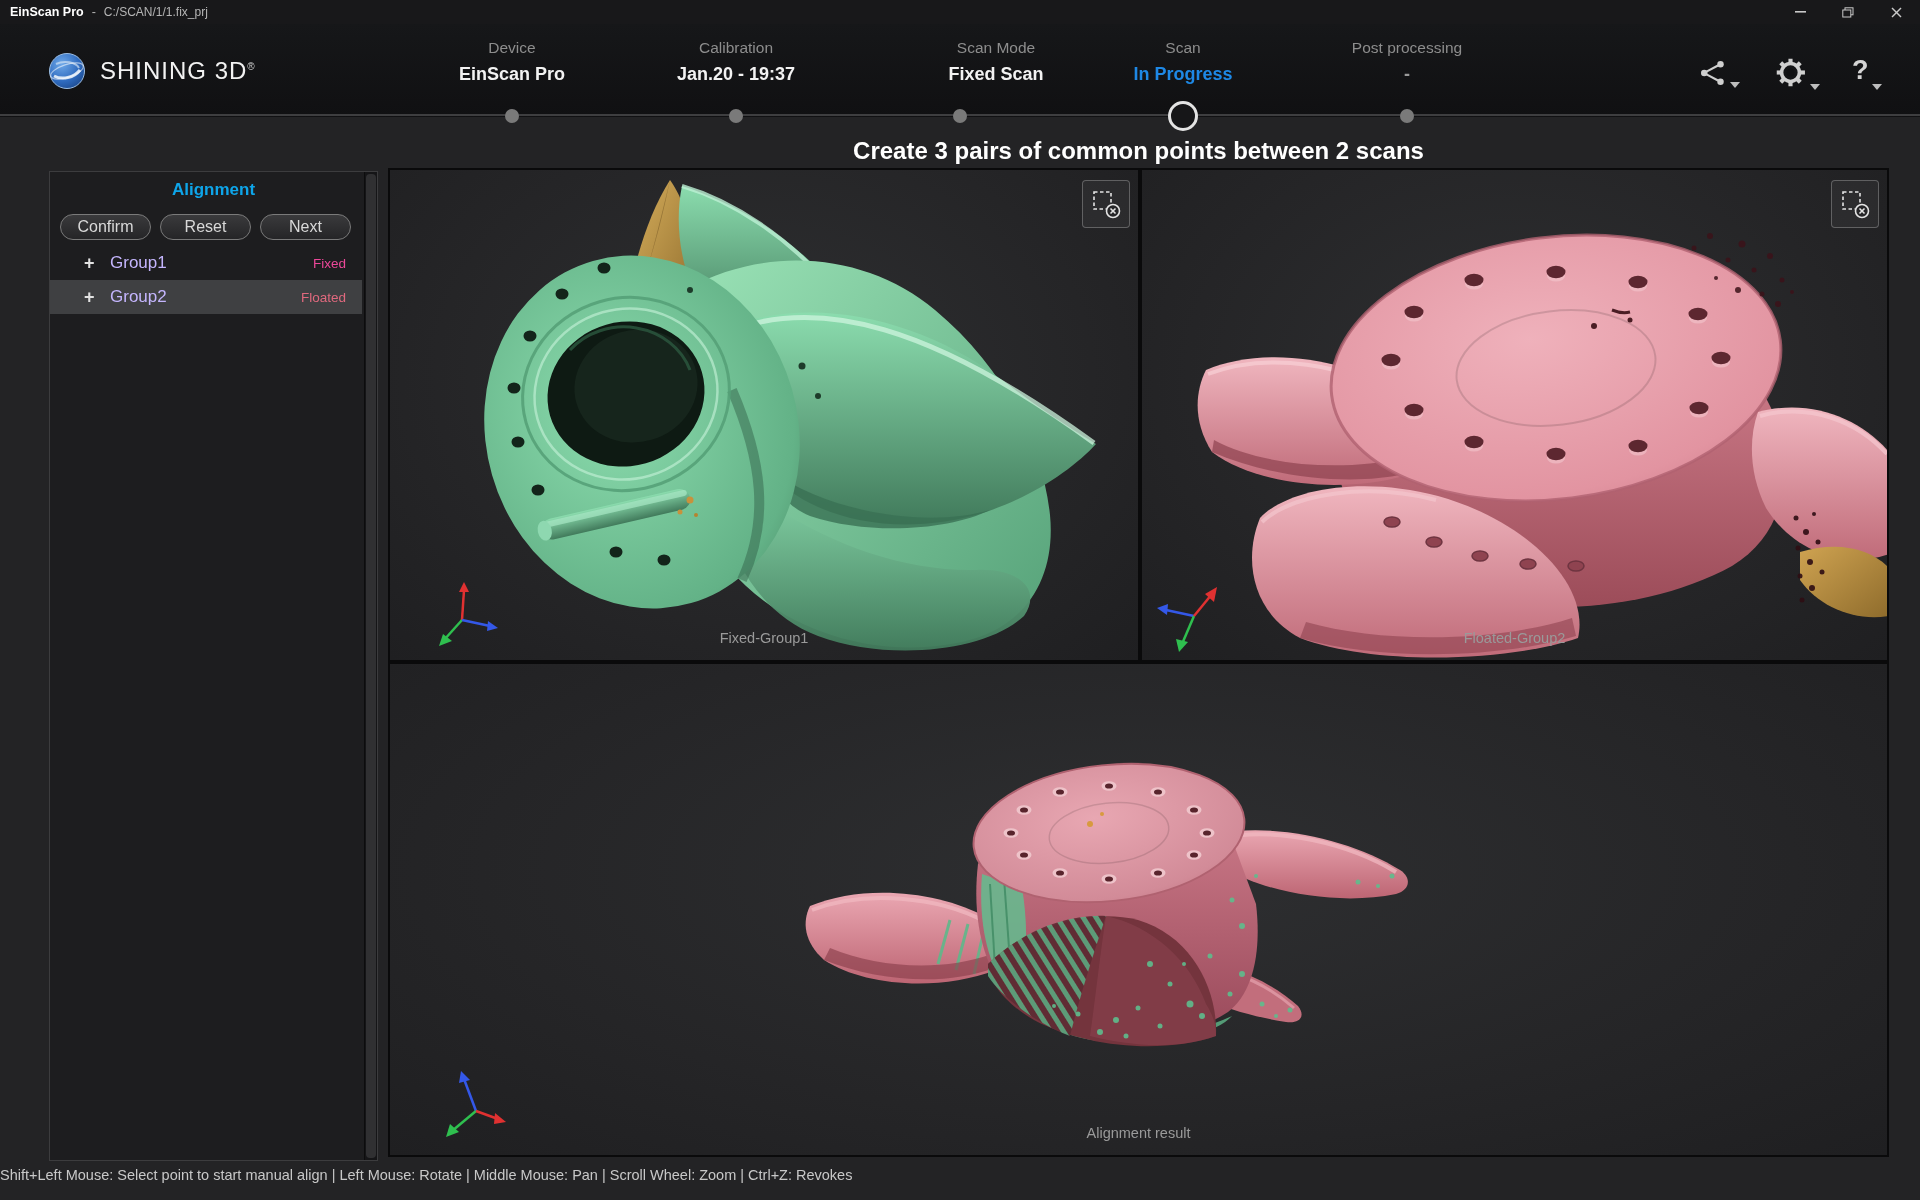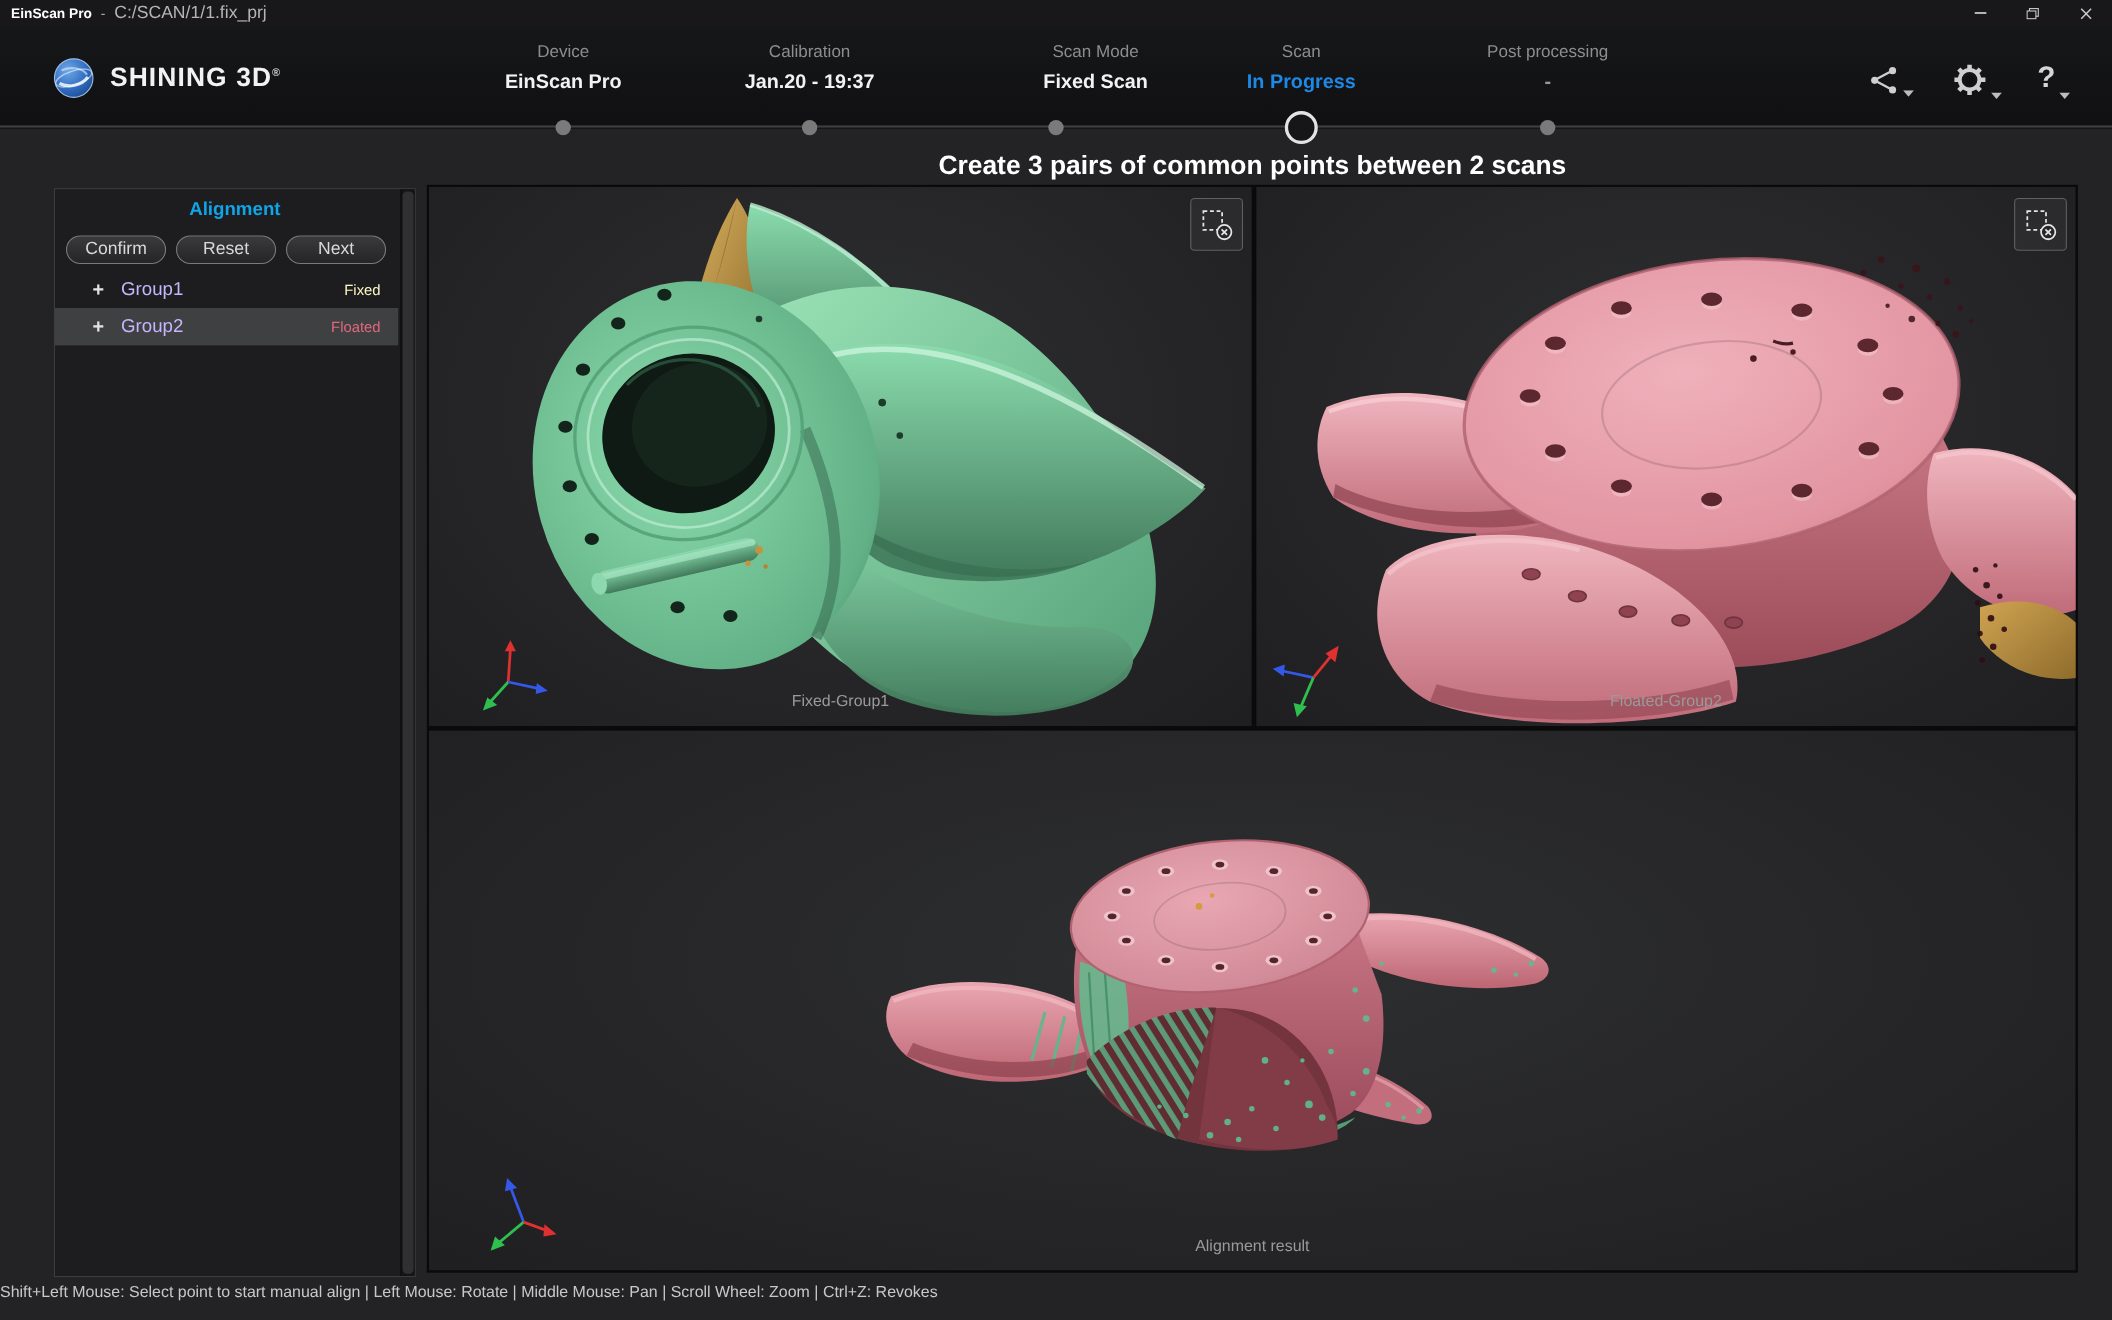--- a/index.html
+++ b/index.html
@@ -4,29 +4,29 @@
 <style>
   *{margin:0;padding:0;box-sizing:border-box}
   html,body{width:1920px;height:1200px;overflow:hidden;background:#232325;
     font-family:"Liberation Sans","DejaVu Sans",sans-serif;color:#e6e6e6;}
 
   
   #titlebar{position:absolute;left:0;top:0;width:1920px;height:24px;background:#18181a;
     display:flex;align-items:center;padding-left:10px;z-index:60;}
   #titlebar .app{font-size:12.5px;font-weight:bold;color:#ffffff}
   #titlebar .sep{font-size:12.5px;color:#b5b5b5;margin:0 8px}
-  #titlebar .path{font-size:16px;color:#b5b5b5}
+  #titlebar .path{font-size:12px;color:#b5b5b5}
   #win-controls{position:absolute;right:0;top:0;height:24px;display:flex}
   .win-btn{width:48px;height:24px;display:flex;align-items:center;justify-content:center;cursor:default}
 
   
   #header-bg{position:absolute;left:0;top:24px;width:1920px;height:93px;
     background:linear-gradient(180deg,#161719 0%,#101012 100%);}
   #logo{position:absolute;left:48px;top:52px}
-  #brand{position:absolute;left:100px;top:57px;font-size:24px;font-weight:bold;letter-spacing:1px;color:#f2f2f2}
+  #brand{position:absolute;left:100px;top:57px;font-size:24px;font-weight:normal;letter-spacing:1px;color:#f2f2f2}
   #brand sup{font-size:10px;color:#cfcfcf}
   .step{position:absolute;top:38px;transform:translateX(-50%);text-align:center;white-space:nowrap;cursor:default}
   .step .lbl{font-size:15.5px;color:#8d8d8d;line-height:20px}
   .step .val{font-size:18px;font-weight:bold;color:#f2f2f2;line-height:22px;margin-top:5px}
   .step.current .val{color:#1e88e5}
   .step.pending .val{color:#9a9a9a}
   #progress-line{position:absolute;left:0;top:114px;width:1920px;height:2px;background:#3e3e40}
   .pdot{position:absolute;width:14px;height:14px;border-radius:50%;background:#7a7a7a;top:109px}
   #pdot-current{position:absolute;width:30px;height:30px;border-radius:50%;
     border:3px solid #e3e3e3;background:#161618;top:101px;left:1168px}
@@ -45,21 +45,21 @@
   #align-btns{position:absolute;left:0;top:42px;width:calc(100% - 16px);padding:0 10px;display:flex;gap:9px}
   .pbtn{flex:1;height:26px;background:linear-gradient(180deg,#3a3a3c,#252527);
     border:1px solid #7a7a7a;border-radius:13px;color:#d9d9d9;font-size:16px;
     display:flex;align-items:center;justify-content:center;cursor:default}
   #group-rows{position:absolute;left:0;top:74px;width:calc(100% - 15px)}
   .grow{height:34px;display:flex;align-items:center;padding-left:34px;cursor:default}
   .grow.selected{background:#3f4042}
   .grow .expander{width:20px;font-size:18px;font-weight:bold;color:#e2e2e2}
   .grow .gname{font-size:17px;color:#c4b5fd;margin-left:6px}
   .grow .gstatus{margin-left:auto;margin-right:16px;font-size:13.5px}
-  .status-fixed{color:#fef9c3}
+  .status-fixed{color:#ec4899}
   .status-floated{color:#e0697e}
   #panel-scroll{position:absolute;right:0;top:0;width:13px;height:100%;background:#151517;border-left:1px solid #0c0c0d}
   #panel-thumb{position:absolute;left:1px;top:2px;width:10px;height:984px;background:#303032;border-radius:4px}
 
   
   #vp-backdrop{position:absolute;left:388px;top:168px;width:1501px;height:989px;background:#0a0a0b}
   .viewport{position:absolute;overflow:hidden;
     background:radial-gradient(ellipse at 50% 42%, #2e2f31 0%, #252527 62%, #1f1f21 100%);
     border:1px solid #0a0a0b;padding-left:40px;}
   #vp-fixed{left:389px;top:169px;width:750px;height:492px}

